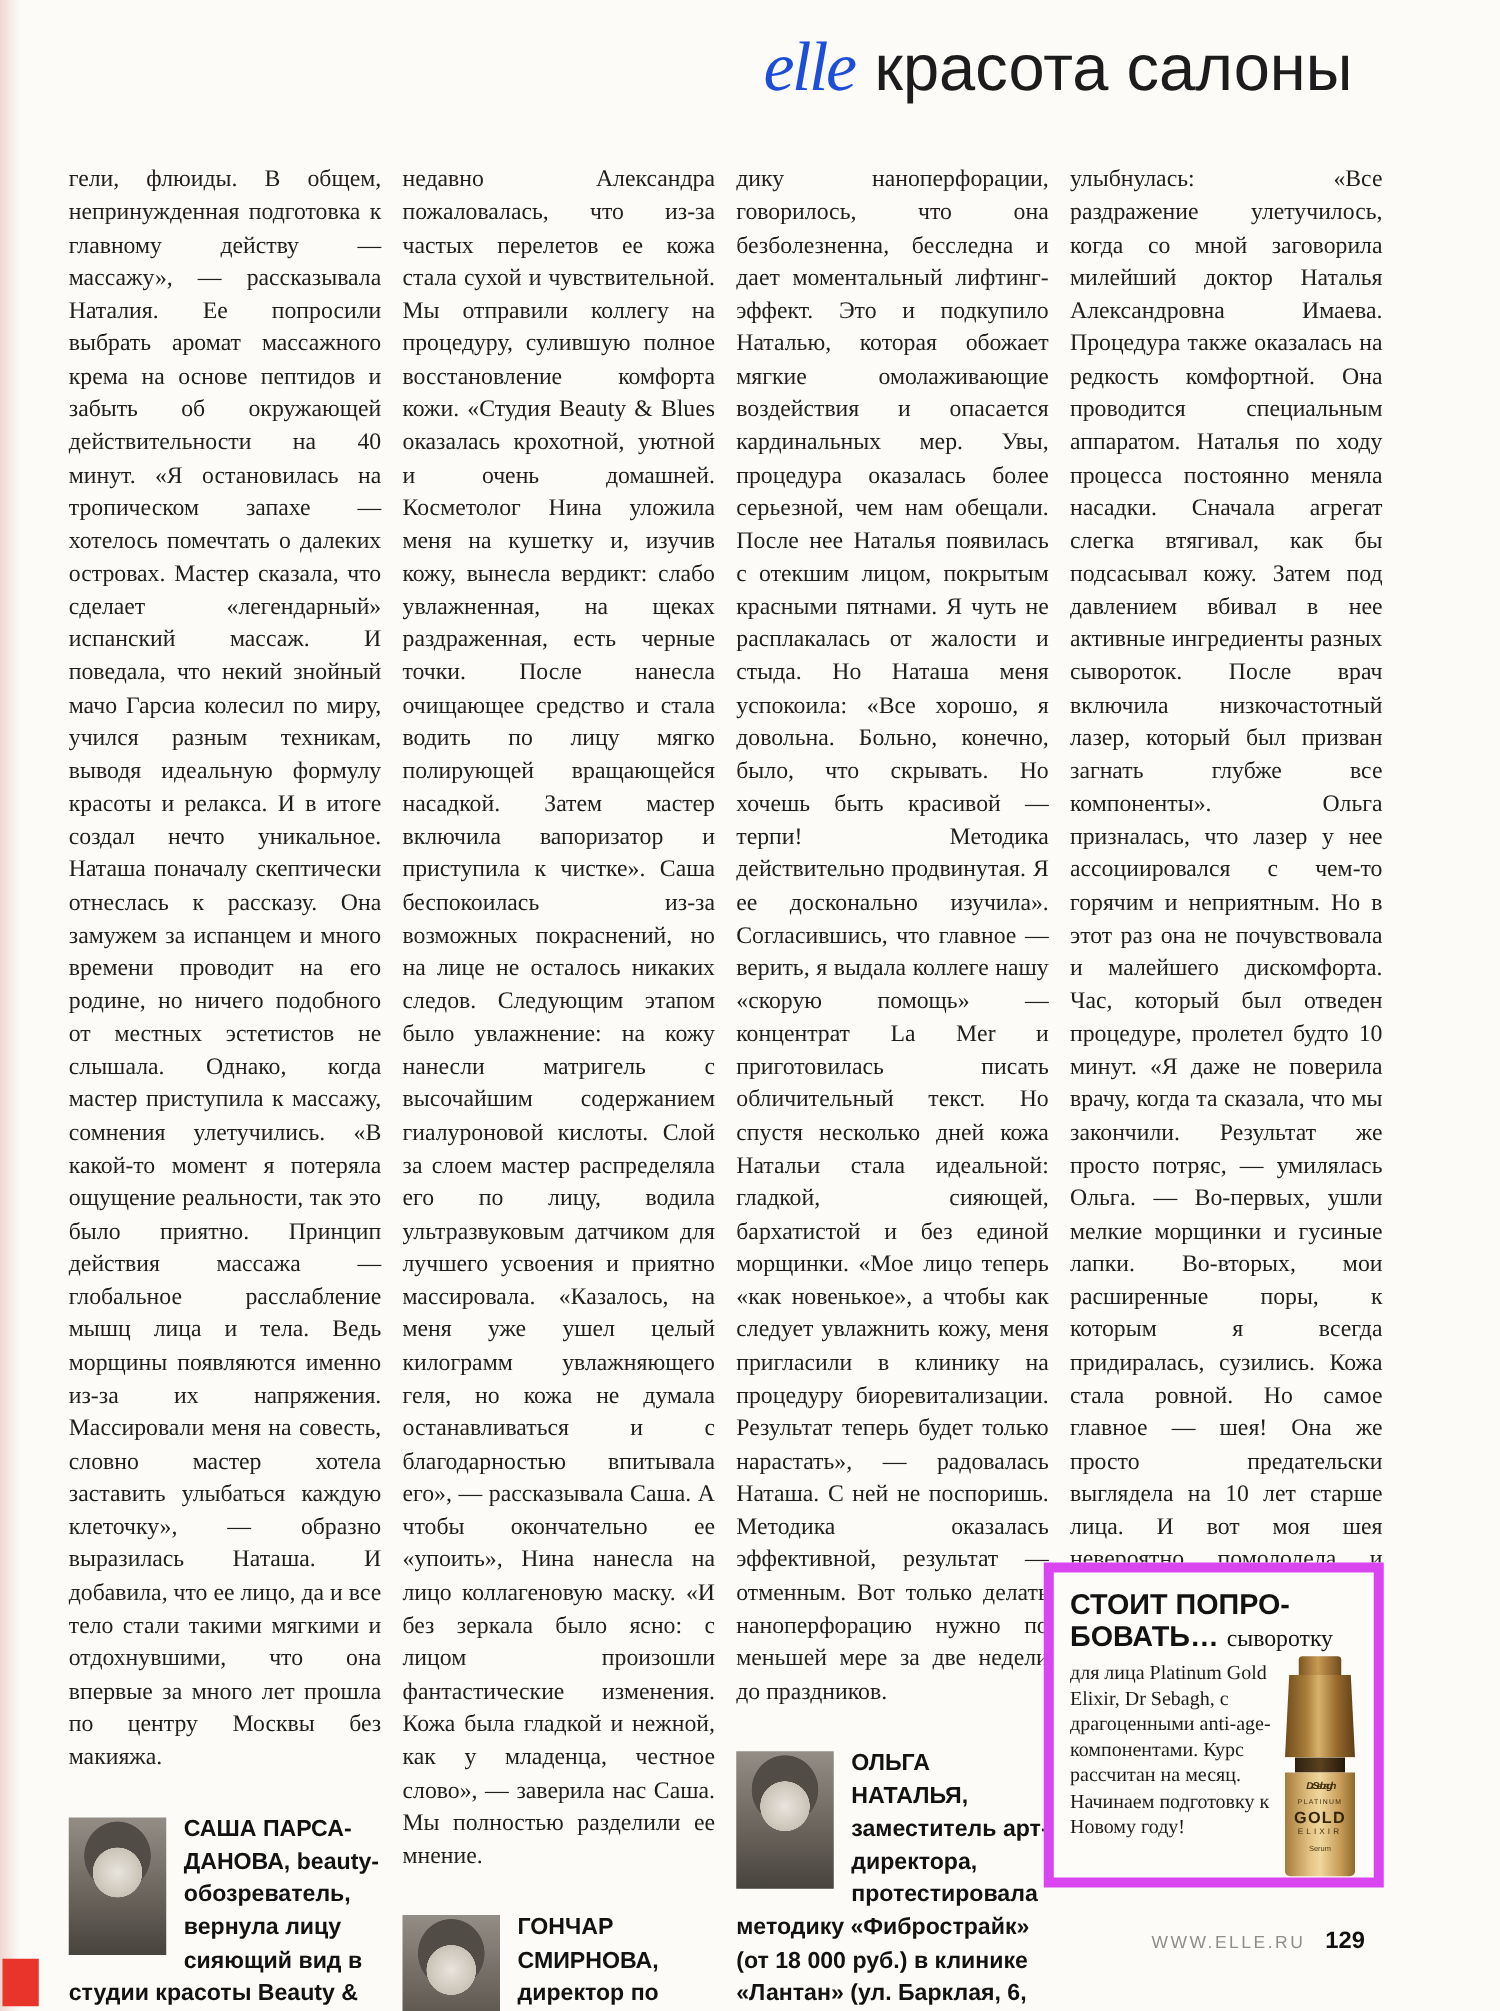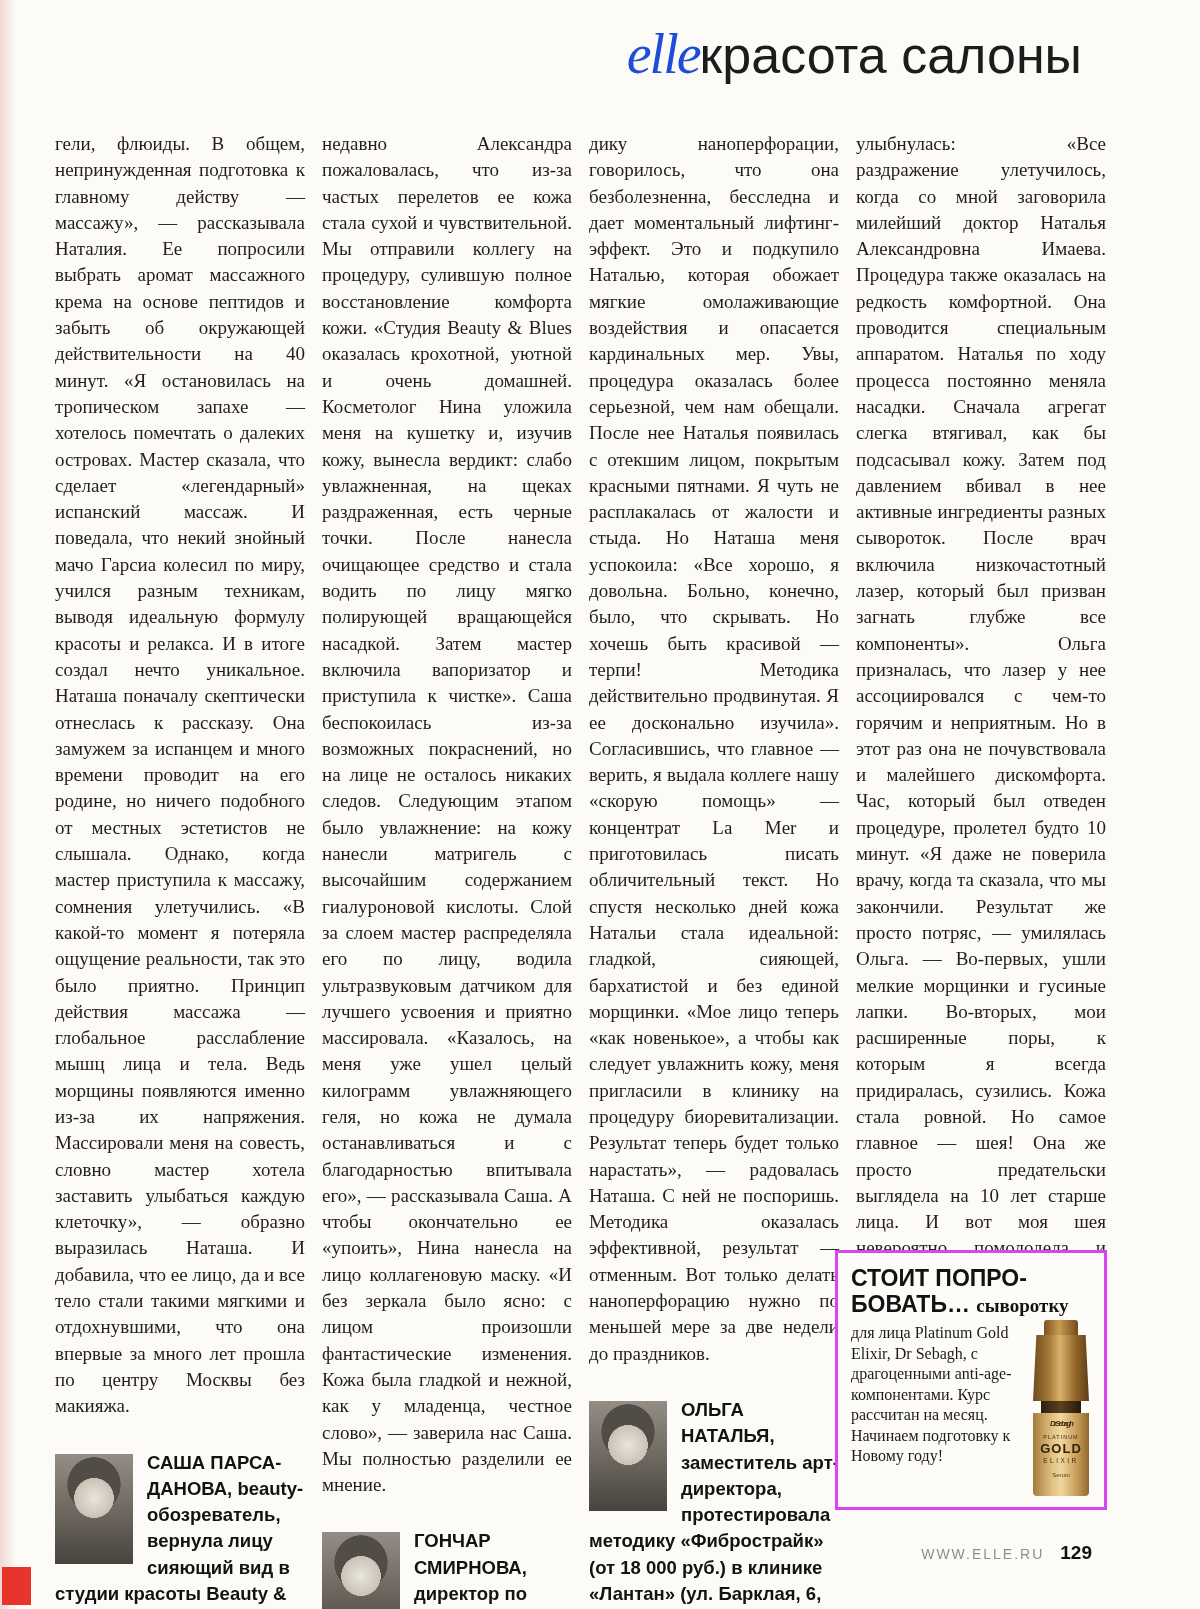--- a/index.html
+++ b/index.html
@@ -3,40 +3,40 @@
 <meta charset="utf-8">
 <style>
   html,body{margin:0;padding:0;}
   .page{position:relative;width:1200px;height:1609px;background:#fcfbf7;overflow:hidden;
         font-family:"Liberation Serif",serif;}
   .edge-shade{position:absolute;left:0;top:0;bottom:0;width:16px;
         background:linear-gradient(90deg,rgba(213,132,122,0.30),rgba(213,132,122,0));pointer-events:none;}
   
   .header{position:absolute;top:26px;right:118px;white-space:nowrap;line-height:1;}
   .brand{font-family:"Liberation Serif",serif;font-style:italic;font-size:56px;letter-spacing:-2px;color:#1d4ed8;}
-  .section{font-family:"Liberation Sans",sans-serif;font-size:52px;color:#1c1c1c;letter-spacing:0;}
+  .section{font-family:"Liberation Sans",sans-serif;font-size:52px;color:#1c1c1c;letter-spacing:0;margin-left:16px;}
   
   .cols{position:absolute;left:55px;top:131px;width:1052px;display:flex;gap:17px;}
   .col{width:250px;flex:0 0 250px;}
   .body{font-size:19px;line-height:26.3px;text-align:justify;color:#211e1c;margin:0;hyphens:auto;}
   .endmark{font-size:15px;}
   .bio{margin-top:30px;}
   .photo{float:left;width:78px;height:110px;margin:4px 14px 6px 0;
         background:
           radial-gradient(42% 30% at 50% 40%, #e9e5dd 0%, #c9c2b6 60%, rgba(0,0,0,0) 61%),
           radial-gradient(75% 55% at 50% 28%, #514c46 0%, #514c46 45%, rgba(0,0,0,0) 46%),
           linear-gradient(180deg,#938d85 0%,#6b655d 55%,#47433d 100%);}
   .bio-bold{font-family:"Liberation Sans",sans-serif;font-weight:700;font-size:18.5px;
         line-height:26.3px;color:#121212;margin:0;text-align:left;}
   
-  .trybox{position:absolute;left:835px;top:1250px;width:272px;height:260px;border:3px solid #d946ef;
+  .trybox{position:absolute;left:835px;top:1250px;width:272px;height:260px;border:8px solid #d946ef;
         background:#fdfcf8;padding:12px 13px;box-sizing:border-box;}
   .box-title{font-family:"Liberation Sans",sans-serif;font-weight:700;font-size:23px;line-height:26px;
         color:#121212;margin:0;}
-  .box-lead{font-family:"Liberation Serif",serif;font-weight:700;font-size:19px;letter-spacing:0;}
+  .box-lead{font-family:"Liberation Serif",serif;font-weight:400;font-size:19px;letter-spacing:0;}
   .box-text{font-size:16px;line-height:20.5px;margin:4px 0 0;width:168px;color:#1d1a17;text-align:left;}
   
   .bottle{position:absolute;right:14px;top:67px;width:58px;height:176px;}
   .knob{width:34px;height:15px;margin:0 auto;border-radius:3px 3px 0 0;
         background:linear-gradient(90deg,#7c5420,#c89a52 45%,#6f4a1c);}
   .cap{width:56px;height:66px;margin:0 auto;
         clip-path:polygon(6% 0,94% 0,100% 100%,0 100%);
         background:linear-gradient(90deg,#6f4c1e,#a87c38 30%,#d8b26c 48%,#95672a 75%,#5e3f18);}
   .neck{width:40px;height:12px;margin:0 auto;background:linear-gradient(90deg,#2e2010,#5a4120 50%,#241808);}
   .bodyb{width:56px;height:83px;margin:0 auto;border-radius:0 0 4px 4px;text-align:center;

